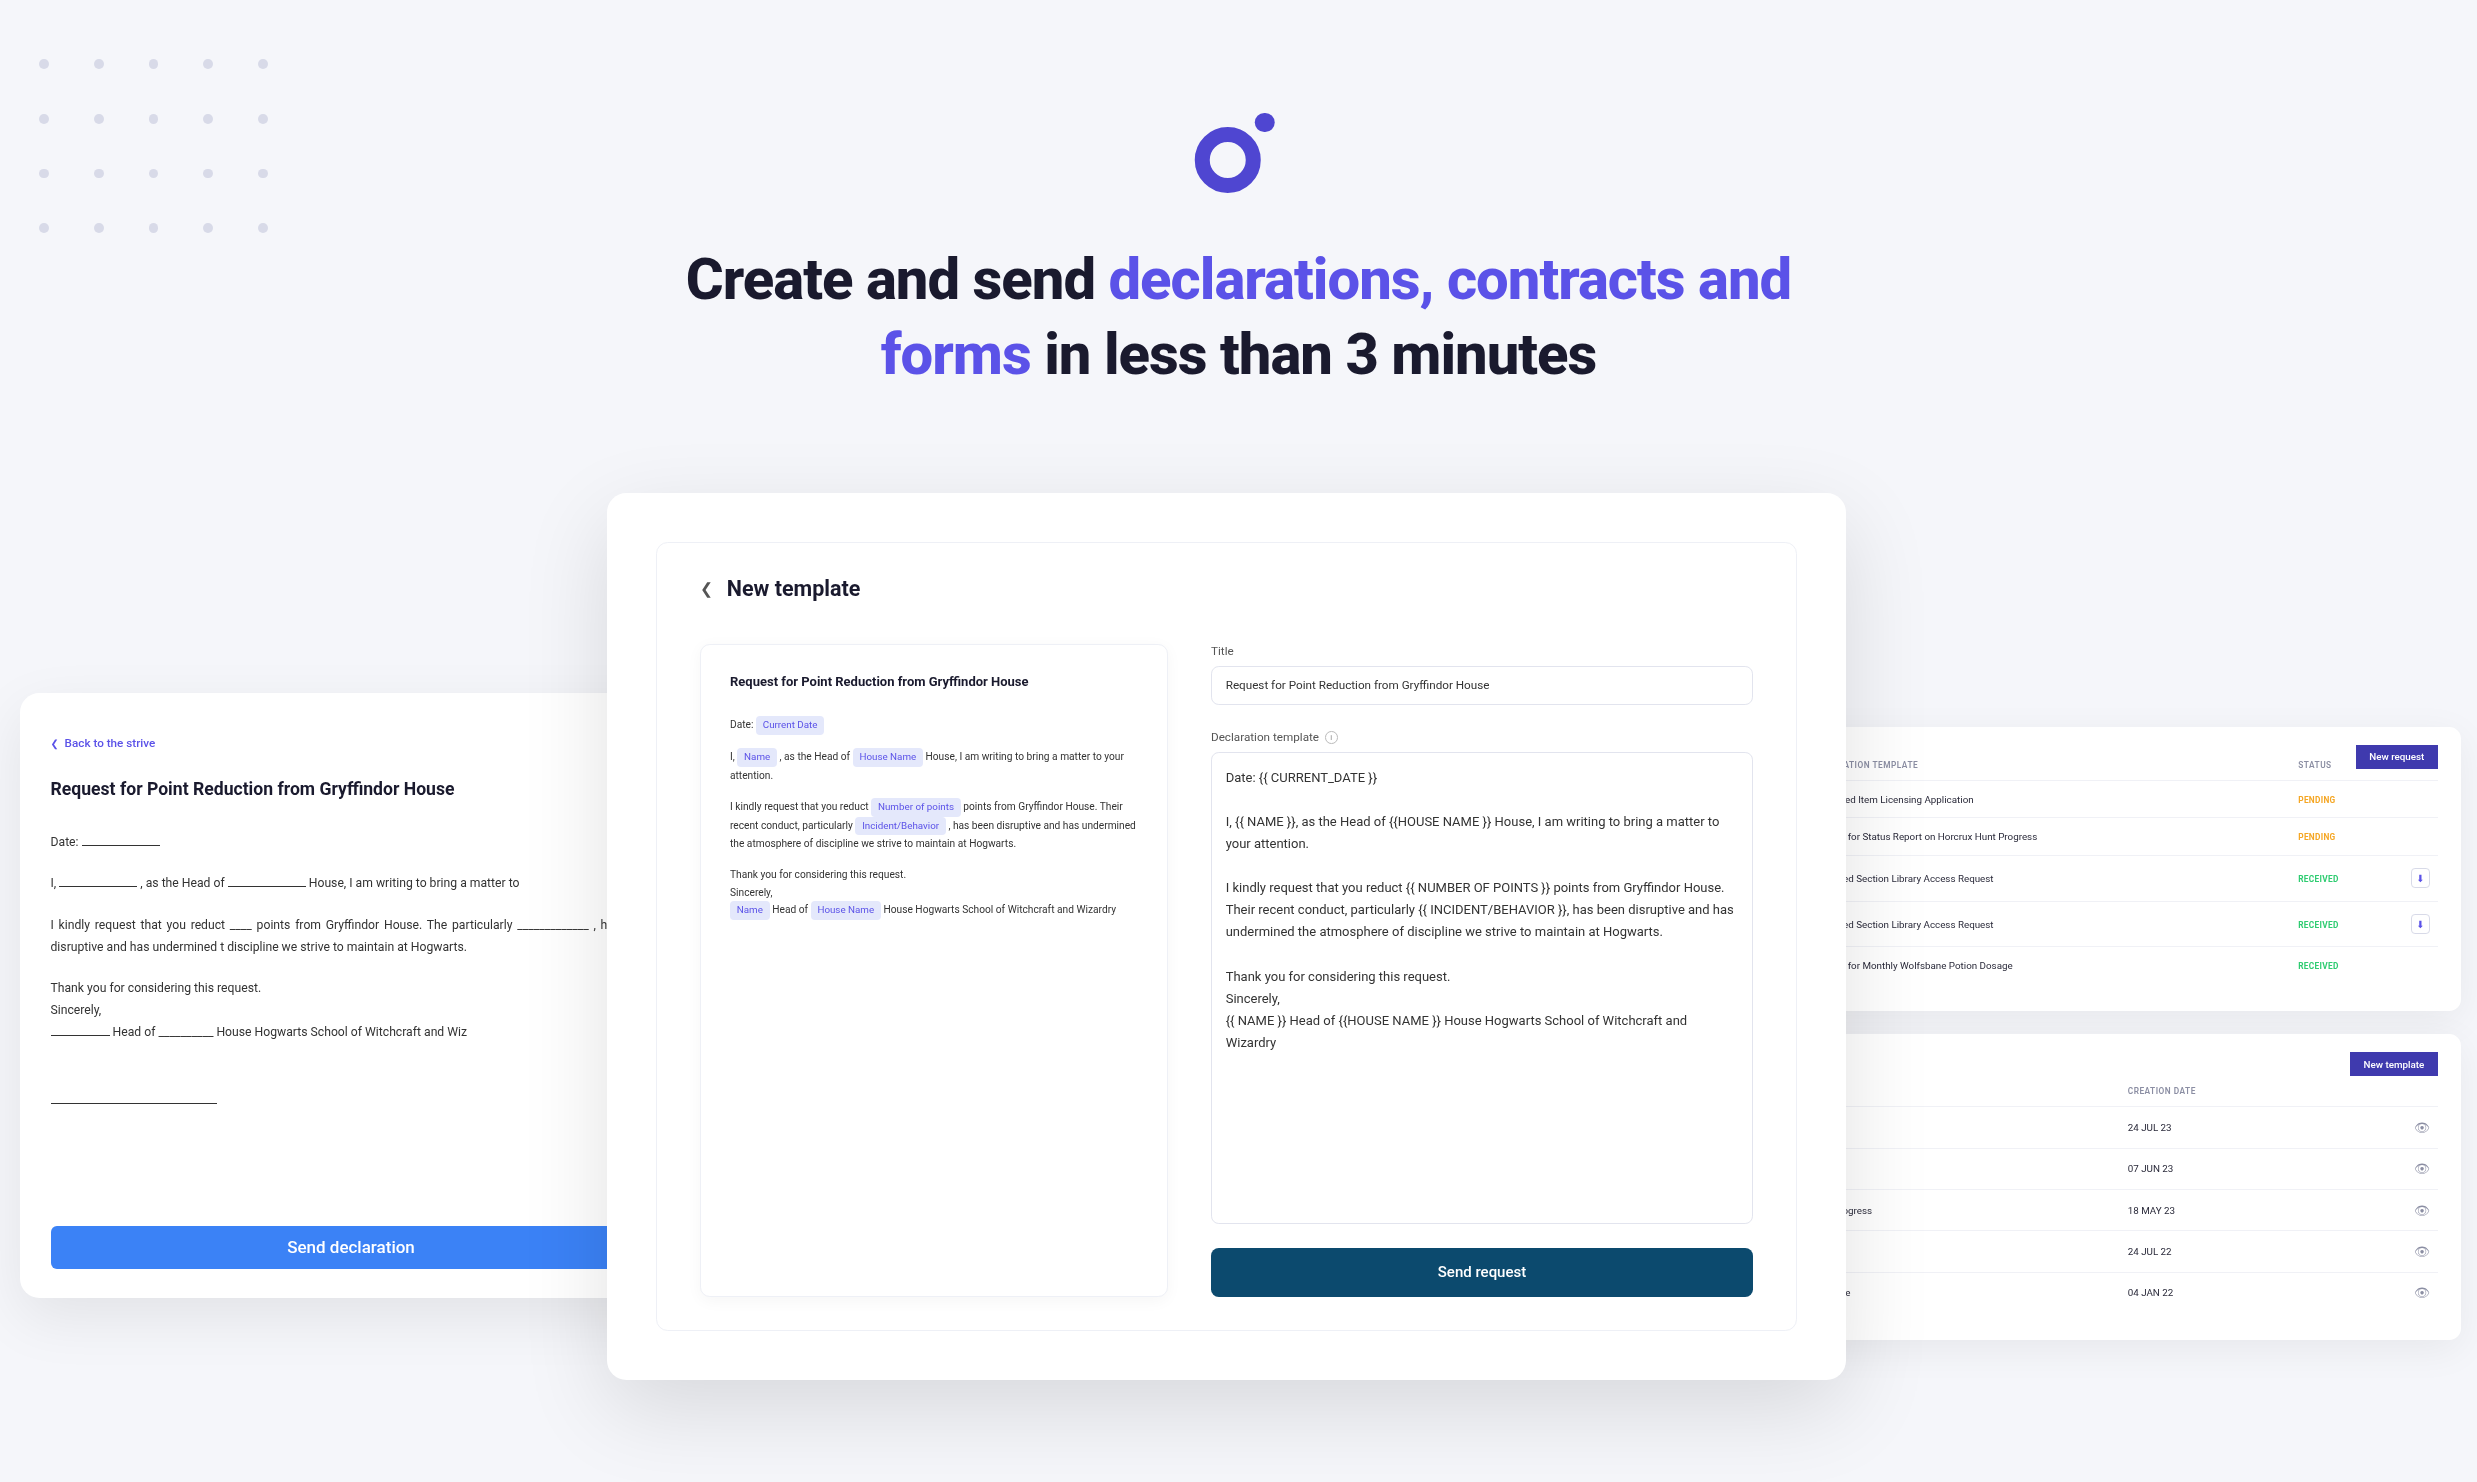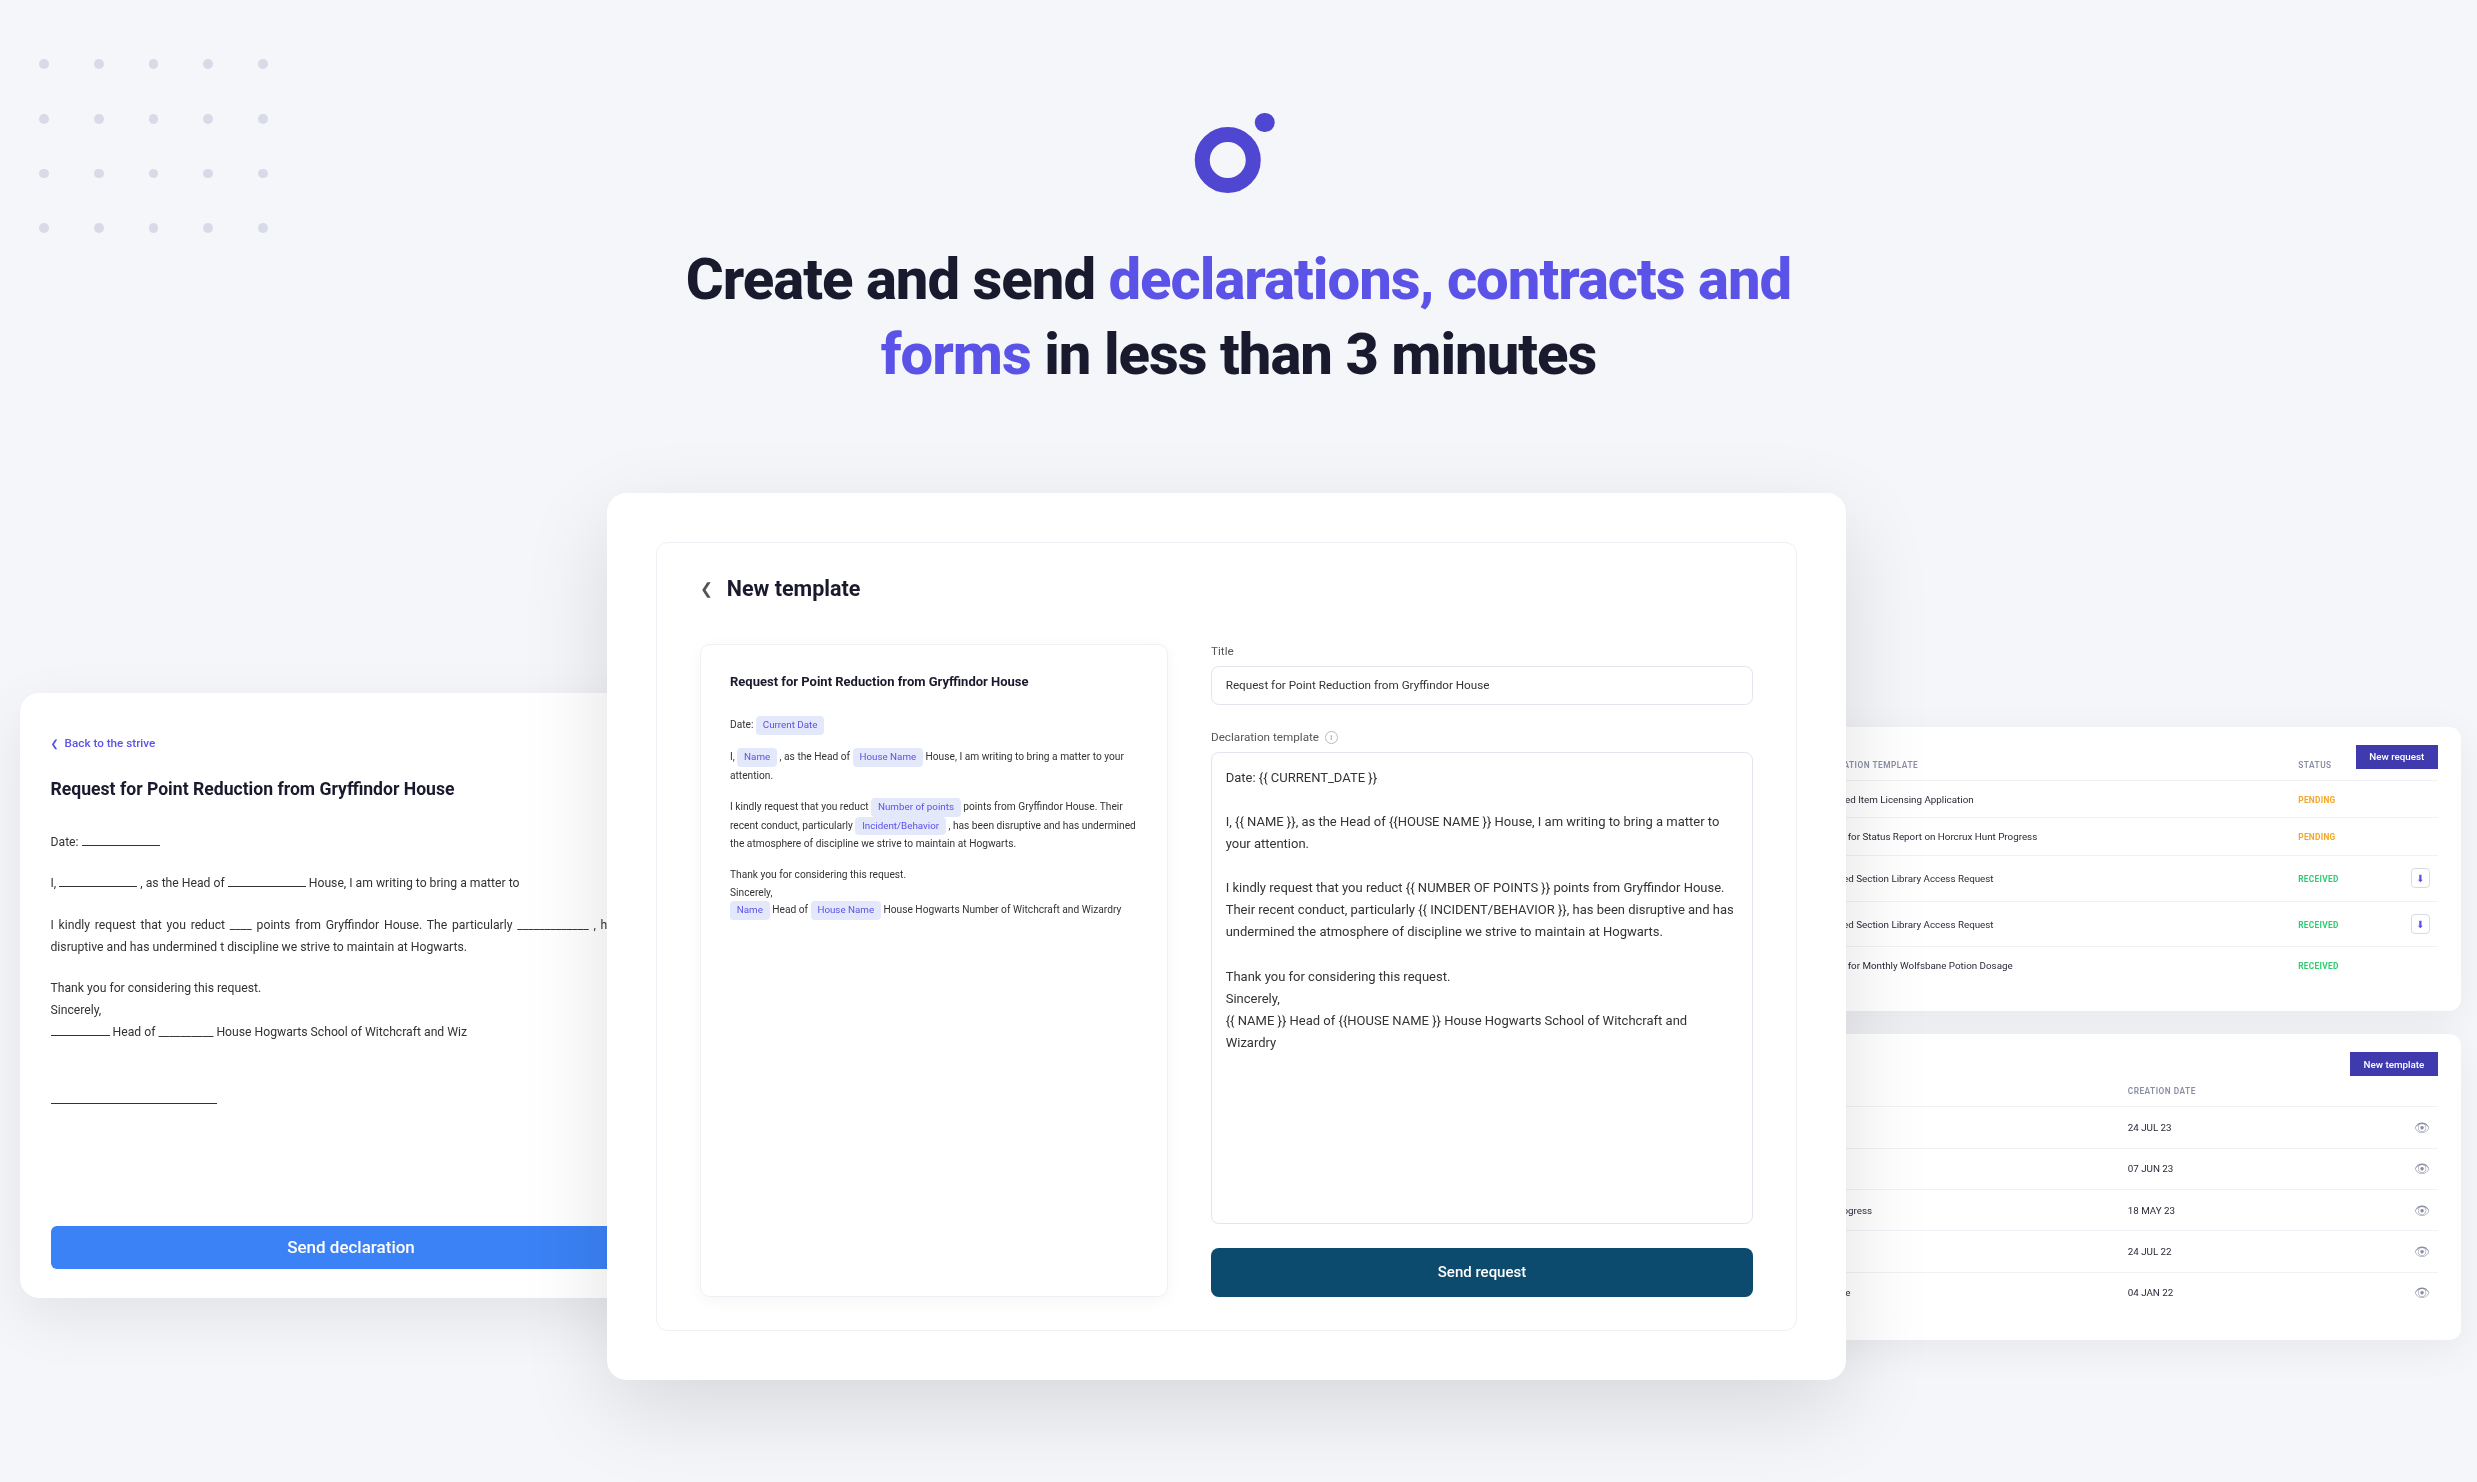--- a/index.html
+++ b/index.html
@@ -194,21 +194,21 @@
         <span class="chev-left">❮</span>
         <h2>New template</h2>
       </div>
       <div class="two-col">
         <div class="preview-pane">
           <h3>Request for Point Reduction from Gryffindor House</h3>
           <div class="pv-body">
             <p><span>Date: </span><span class="chip">Current Date</span></p>
             <p><span>I, </span><span class="chip">Name</span><span> , as the Head of </span><span class="chip">House Name</span><span> House, I am writing to bring a matter to your attention.</span></p>
             <p><span>I kindly request that you reduct </span><span class="chip">Number of points</span><span> points from Gryffindor House. Their recent conduct, particularly </span><span class="chip">Incident/Behavior</span><span> , has been disruptive and has undermined the atmosphere of discipline we strive to maintain at Hogwarts.</span></p>
-            <p><span>Thank you for considering this request.</span><br><span>Sincerely,</span><br><span class="chip">Name</span><span> Head of </span><span class="chip">House Name</span><span> House Hogwarts Number of Witchcraft and Wizardry</span></p>
+            <p><span>Thank you for considering this request.</span><br><span>Sincerely,</span><br><span class="chip">Name</span><span> Head of </span><span class="chip">House Name</span><span> House Hogwarts School of Witchcraft and Wizardry</span></p>
           </div>
         </div>
         <div class="form-pane">
           <label class="fld-label">Title</label>
           <input class="fld-input" value="Request for Point Reduction from Gryffindor House" style="">
           <label class="fld-label">
             <span>Declaration template</span>
             <span class="info-icon">i</span>
           </label>
           <textarea class="fld-textarea" id="tpl-text" style="">Date: {{ CURRENT_DATE }}

